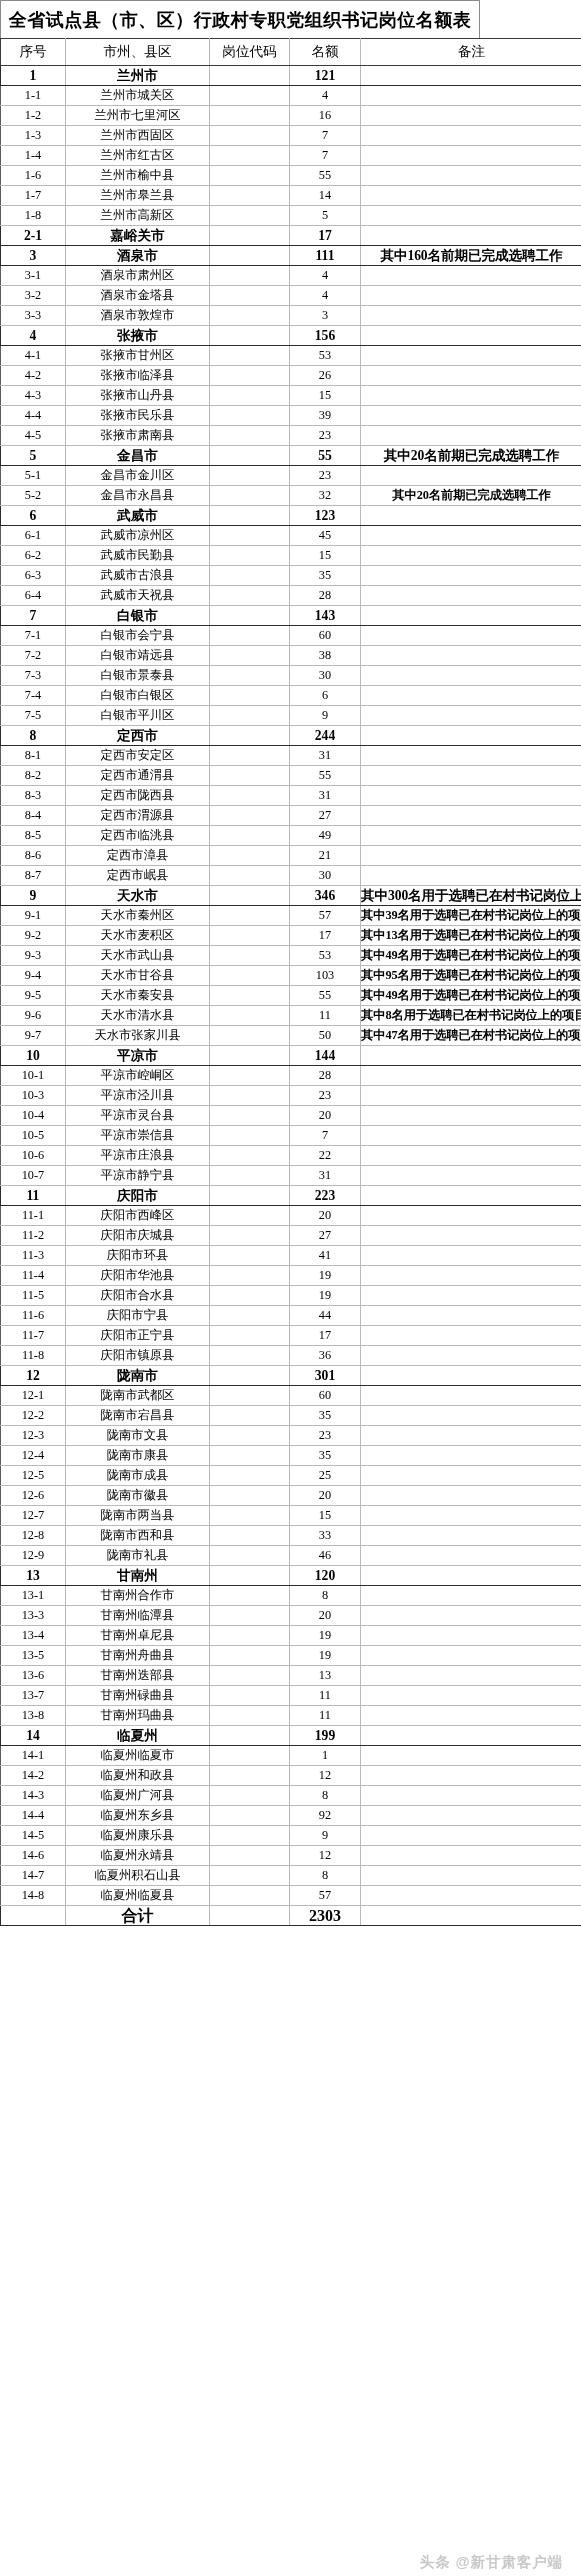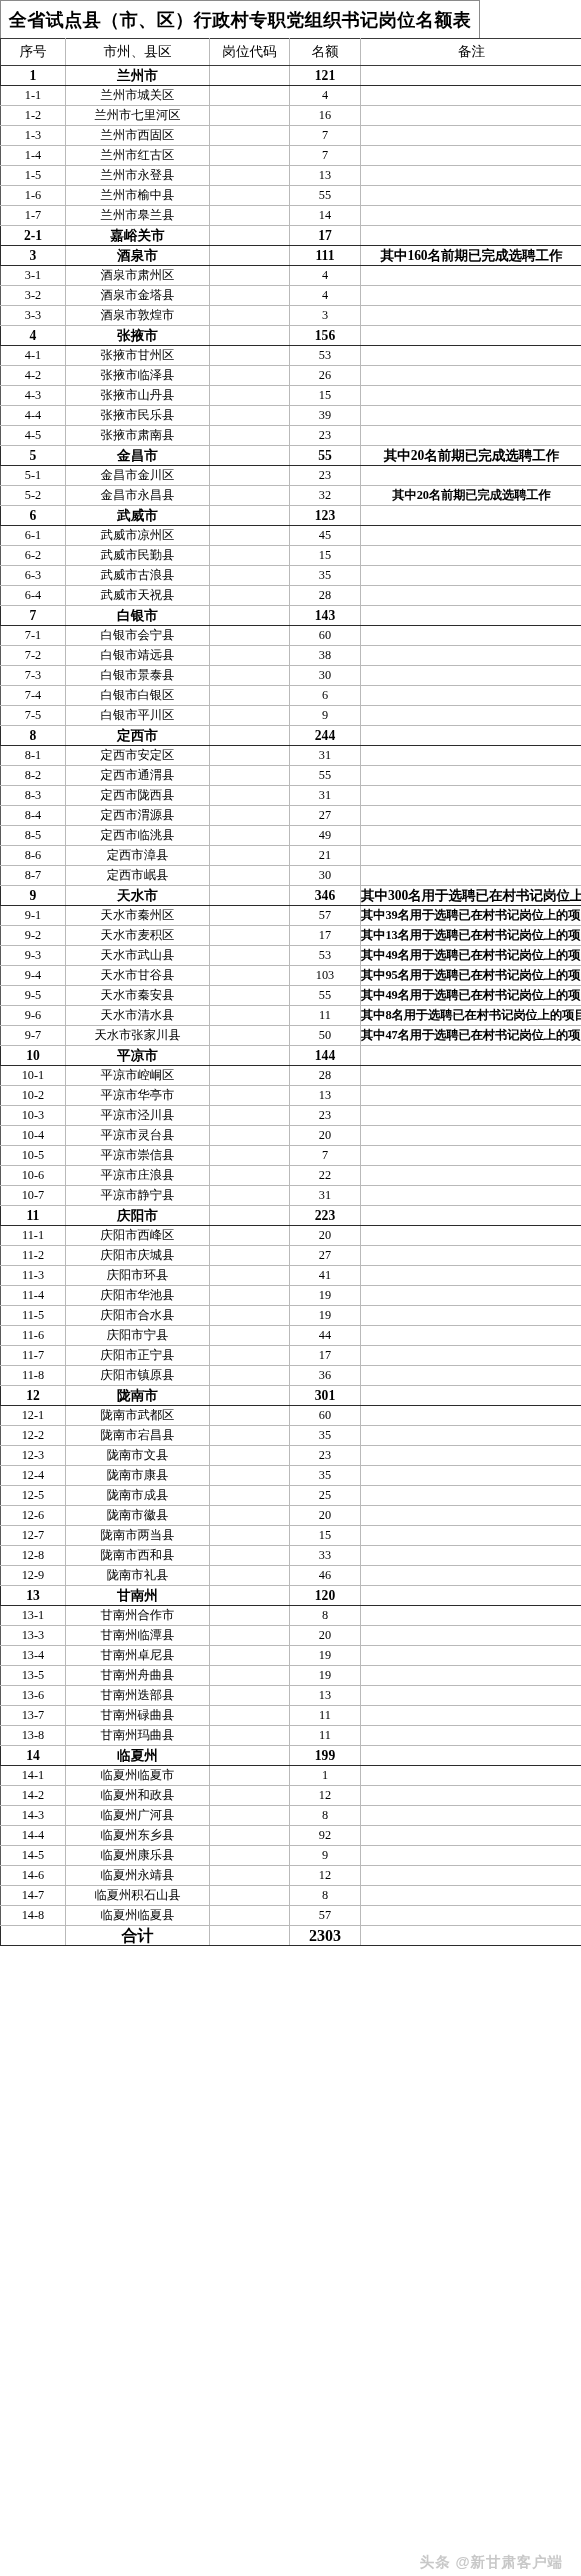--- a/index.html
+++ b/index.html
@@ -168,40 +168,40 @@
           <td class="note-cell"></td>
         </tr>
         <tr class="sub-row">
           <td class="seq-cell">1-4</td>
           <td>兰州市红古区</td>
           <td></td>
           <td class="quota-cell">7</td>
           <td class="note-cell"></td>
         </tr>
         <tr class="sub-row">
-          <td class="seq-cell">1-5</td>
-          <td>兰州市永登县</td>
-          <td></td>
-          <td class="quota-cell">13</td>
-          <td class="note-cell"></td>
-        </tr>
-        <tr class="sub-row">
           <td class="seq-cell">1-6</td>
           <td>兰州市榆中县</td>
           <td></td>
           <td class="quota-cell">55</td>
           <td class="note-cell"></td>
         </tr>
         <tr class="sub-row">
           <td class="seq-cell">1-7</td>
           <td>兰州市皋兰县</td>
           <td></td>
           <td class="quota-cell">14</td>
           <td class="note-cell"></td>
         </tr>
+        <tr class="sub-row">
+          <td class="seq-cell">1-8</td>
+          <td>兰州市高新区</td>
+          <td></td>
+          <td class="quota-cell">5</td>
+          <td class="note-cell"></td>
+        </tr>
         <tr class="city-row">
           <td class="seq-cell">2-1</td>
           <td>嘉峪关市</td>
           <td></td>
           <td class="quota-cell">17</td>
           <td class="note-cell"></td>
         </tr>
         <tr class="city-row">
           <td class="seq-cell">3</td>
           <td>酒泉市</td>
@@ -487,27 +487,20 @@
           <td>平凉市</td>
           <td></td>
           <td class="quota-cell">144</td>
           <td class="note-cell"></td>
         </tr>
         <tr class="sub-row">
           <td class="seq-cell">10-1</td>
           <td>平凉市崆峒区</td>
           <td></td>
           <td class="quota-cell">28</td>
-          <td class="note-cell"></td>
-        </tr>
-        <tr class="sub-row">
-          <td class="seq-cell">10-2</td>
-          <td>平凉市华亭市</td>
-          <td></td>
-          <td class="quota-cell">13</td>
           <td class="note-cell"></td>
         </tr>
         <tr class="sub-row">
           <td class="seq-cell">10-3</td>
           <td>平凉市泾川县</td>
           <td></td>
           <td class="quota-cell">23</td>
           <td class="note-cell"></td>
         </tr>
         <tr class="sub-row">

